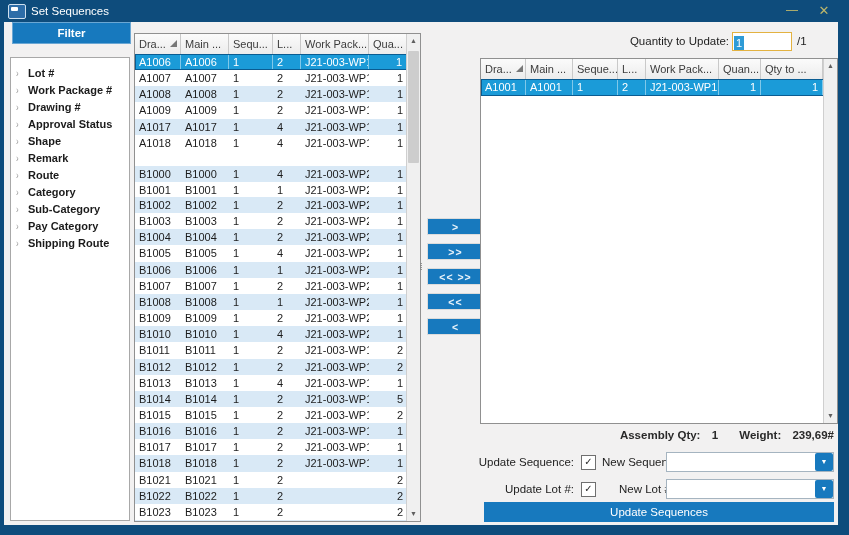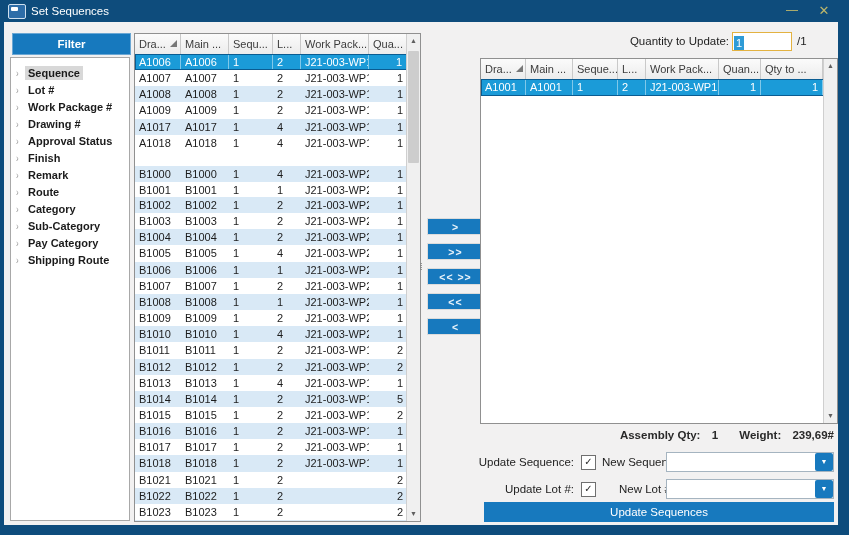--- a/index.html
+++ b/index.html
@@ -8,21 +8,21 @@
   .titlebar{position:absolute;left:0;top:0;width:849px;height:22px;background:#0E4C7C;}
   .app-icon{position:absolute;left:8px;top:4px;width:16px;height:13px;background:#2d6da8;border:1px solid #cfe0ee;border-radius:2px;}
   .app-icon:after{content:"";position:absolute;left:2px;top:2px;width:7px;height:4px;background:#fff;border-radius:1px;}
   .title-text{position:absolute;left:31px;top:0;line-height:22px;color:#ffffff;font-size:11.5px;}
   .win-btn{position:absolute;top:0;width:30px;height:22px;text-align:center;line-height:21px;color:#bdb76b;font-size:12px;cursor:default;}
   .btn-min{right:42px;}
   .btn-close{right:10px;font-size:13px;}
   .content{position:absolute;left:4px;top:22px;width:834px;height:503px;background:#F2F1F1;}
   
 
-  .filter-btn{position:absolute;left:8px;top:11px;width:117px;height:20px;background:#1779BE;color:#fff;
+  .filter-btn{position:absolute;left:8px;top:0;width:117px;height:20px;background:#1779BE;color:#fff;
     font-size:11.5px;font-weight:bold;text-align:center;line-height:20px;border:1px solid #6AA7D4;}
   .tree{position:absolute;left:6px;top:35px;width:120px;height:464px;background:#fff;border:1px solid #A8A8A8;box-sizing:border-box;padding-top:5px;}
   .tree-item{height:17px;line-height:17px;white-space:nowrap;cursor:default;}
   .tree-chevron{display:inline-block;width:10px;margin-left:4px;color:#9a9a9a;font-size:10px;transform:scale(.8,1);}
   .tree-label{font-size:11px;font-weight:bold;color:#1b1b1b;padding:1px 3px;}
   .tree-item.selected .tree-label{background:#D8D8D8;}
 
   .grid{position:absolute;background:#fff;border:1px solid #909090;box-sizing:border-box;}
   .grid-src{left:130px;top:11px;width:287px;height:489px;}
   .grid-tgt{left:476px;top:36px;width:358px;height:366px;}
@@ -75,26 +75,25 @@
     <div class="app-icon"></div>
     <div class="title-text">Set Sequences</div>
     <div class="win-btn btn-min">—</div>
     <div class="win-btn btn-close">✕</div>
   </div>
 
   <div class="content">
 
     <div class="filter-btn">Filter</div>
     <div class="tree" id="filter-tree">
-        <div class="tree-item selected"><span class="tree-chevron">›</span><span class="tree-label">Sequence</span></div>
         <div class="tree-item"><span class="tree-chevron">›</span><span class="tree-label">Lot #</span></div>
         <div class="tree-item"><span class="tree-chevron">›</span><span class="tree-label">Work Package #</span></div>
         <div class="tree-item"><span class="tree-chevron">›</span><span class="tree-label">Drawing #</span></div>
         <div class="tree-item"><span class="tree-chevron">›</span><span class="tree-label">Approval Status</span></div>
-        <div class="tree-item"><span class="tree-chevron">›</span><span class="tree-label">Finish</span></div>
+        <div class="tree-item"><span class="tree-chevron">›</span><span class="tree-label">Shape</span></div>
         <div class="tree-item"><span class="tree-chevron">›</span><span class="tree-label">Remark</span></div>
         <div class="tree-item"><span class="tree-chevron">›</span><span class="tree-label">Route</span></div>
         <div class="tree-item"><span class="tree-chevron">›</span><span class="tree-label">Category</span></div>
         <div class="tree-item"><span class="tree-chevron">›</span><span class="tree-label">Sub-Category</span></div>
         <div class="tree-item"><span class="tree-chevron">›</span><span class="tree-label">Pay Category</span></div>
         <div class="tree-item"><span class="tree-chevron">›</span><span class="tree-label">Shipping Route</span></div>
       </div>
 
     <div class="grid grid-src">
       <div class="grid-header" id="src-header">

